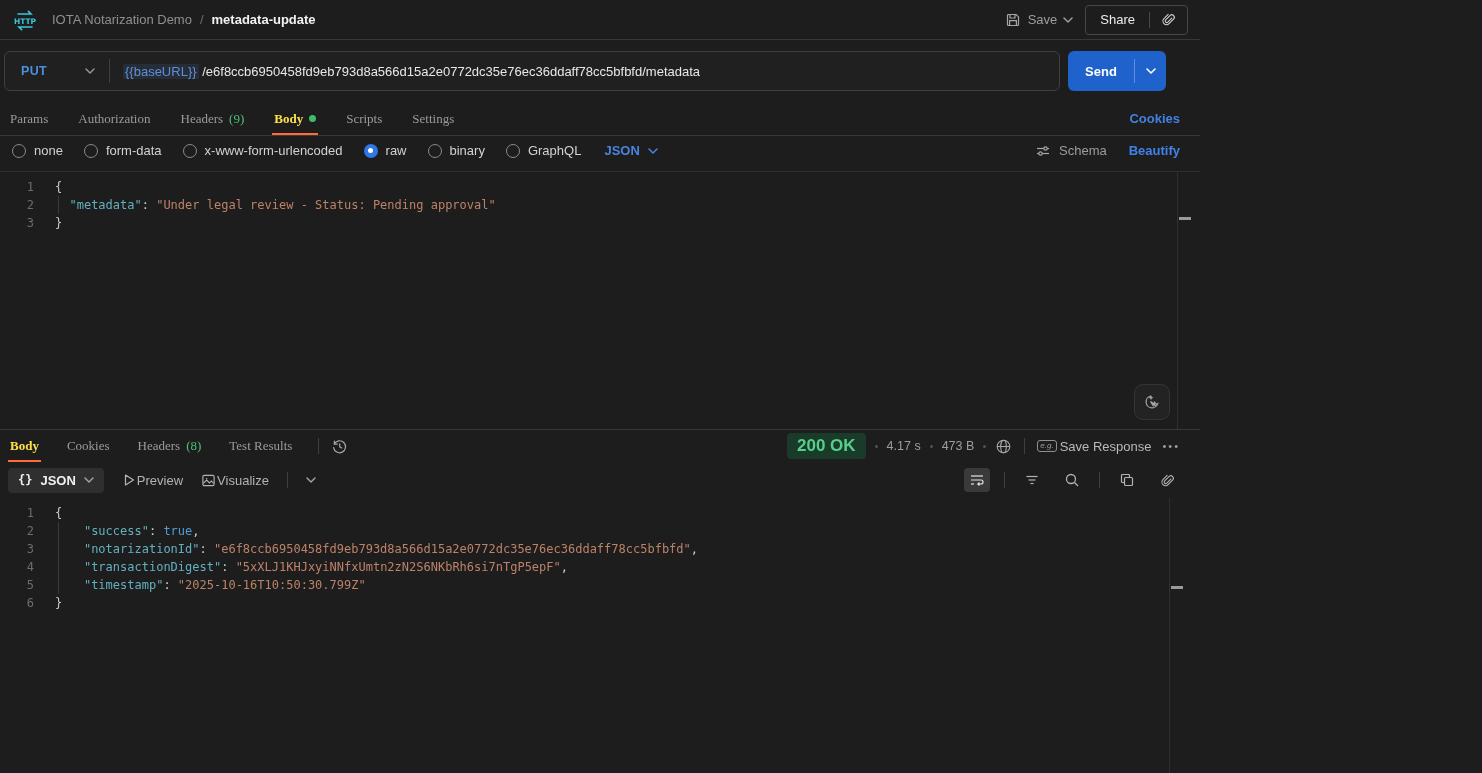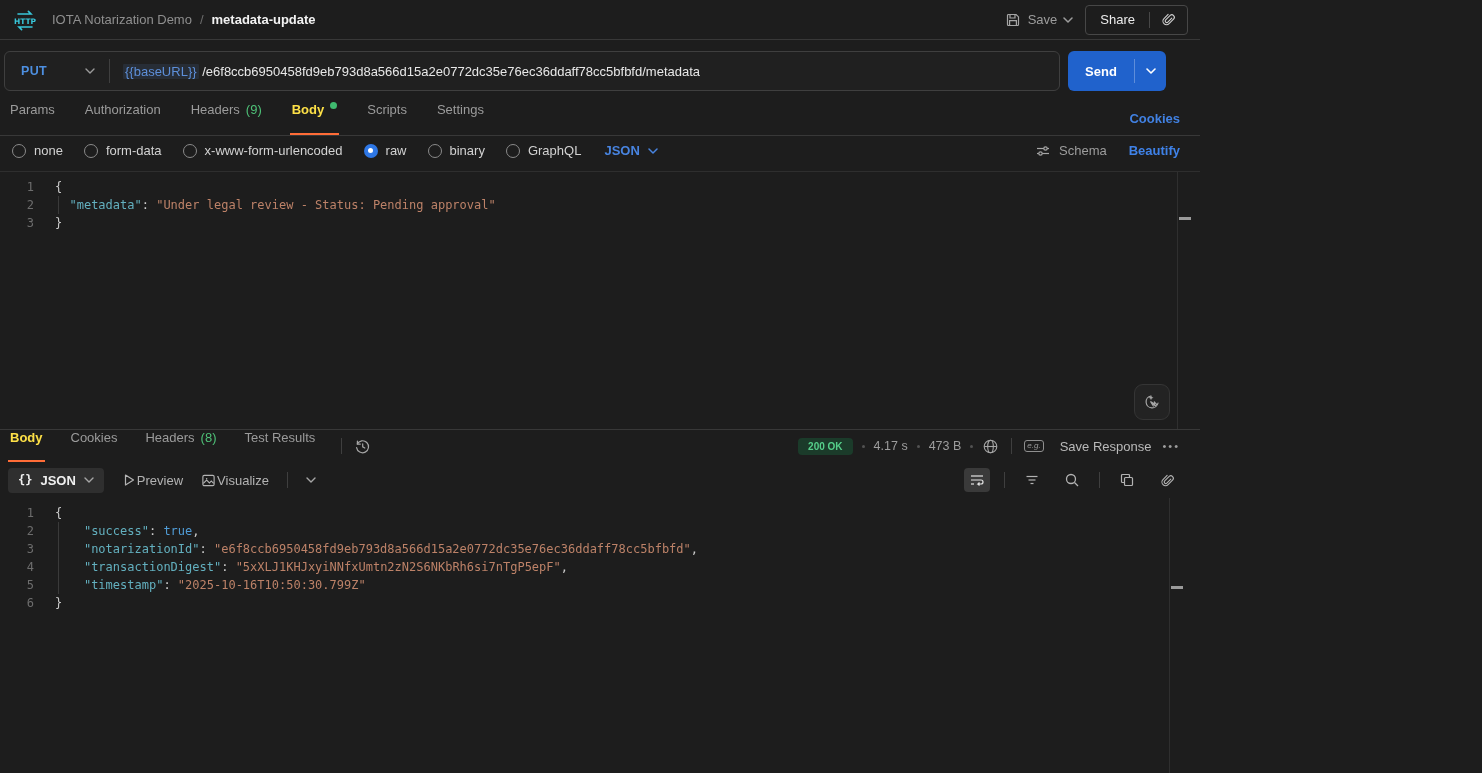--- a/index.html
+++ b/index.html
@@ -38,21 +38,21 @@
   .url-text { padding-left:13px; white-space:nowrap; overflow:hidden; }
   .url-var { color:#5d8fd9; background:rgba(93,143,217,0.12); border-radius:3px; padding:1px 2px; }
   .url-path { color:#e8e8e8; }
   .send-split { height:40px; border-radius:6px; background:#2062cc; display:flex; align-items:stretch; overflow:hidden; flex:none; }
   .send-main { width:66px; display:flex; align-items:center; justify-content:center; color:#ffffff; font-weight:700; cursor:pointer; }
   .send-sep { width:1px; background:rgba(255,255,255,0.28); margin:8px 0; }
   .send-caret { width:31px; display:flex; align-items:center; justify-content:center; color:#fff; cursor:pointer; }
 
   
   .tabsrow { height:34px; flex:none; display:flex; align-items:stretch; padding:0 20px 0 8px; border-bottom:1px solid #383838; }
-  .tab { display:flex; gap:6px; padding:0 2px; margin-right:26px; color:#9b9b9b; cursor:pointer; position:relative; white-space:nowrap; }
+  .tab { display:flex; align-items:center; gap:6px; padding:0 2px; margin-right:26px; color:#9b9b9b; cursor:pointer; position:relative; white-space:nowrap;font-family:Liberation Serif, serif; }
   .tab .count { color:#4ec077; }
   .tab.active { color:#fde047; font-weight:700; }
   .tab.active::after { content:""; position:absolute; left:0; right:0; bottom:0; height:2px; background:#ff6c37; }
   .tab-dot { width:7px; height:7px; border-radius:50%; background:#3fba6f; }
   .cookies-link { margin-left:auto; display:flex; align-items:center; color:#4181e2; font-weight:700; cursor:pointer; }
 
   
   .radiorow { height:36px; flex:none; display:flex; align-items:center; padding:0 20px 6px 12px; gap:21px; border-bottom:1px solid #2e2e2e; }
   .radio-item { display:flex; align-items:center; gap:8px; color:#d2d2d2; cursor:pointer; }
   .radio-circle { width:14px; height:14px; border-radius:50%; border:1.5px solid #8a8a8a; flex:none; }
@@ -80,25 +80,25 @@
   .resp-track { right:30px; }
   .scroll-marker { position:absolute; left:1px; width:12px; height:3px; background:#9a9a9a; }
   .postbot-btn { position:absolute; right:30px; bottom:9px; width:36px; height:36px; border-radius:9px; background:#232323; border:1px solid #353535; display:flex; align-items:center; justify-content:center; cursor:pointer; }
 
   
   .resp-header { height:32px; flex:none; display:flex; align-items:stretch; padding:0 20px 0 8px; }
   .resp-header .tab { margin-right:24px; }
   .resp-head-divider { width:1px; height:16px; background:#3f3f3f; align-self:center; margin:0 12px 0 0; }
   .history-btn { display:flex; align-items:center; cursor:pointer; color:#a6a6a6; }
   .resp-status { margin-left:auto; display:flex; align-items:center; gap:9px; }
-  .status-badge { background:#1b3b2a; color:#55cf8a; font-weight:700; font-size:10px; padding:3px 10px; border-radius:4px;text-align:right; }
+  .status-badge { background:#1b3b2a; color:#55cf8a; font-weight:700; font-size:17px; padding:3px 10px; border-radius:4px;text-align:right; }
   .meta-dot { width:3px; height:3px; border-radius:50%; background:#525252; }
   .meta-text { color:#9d9d9d; font-size:12.5px; }
   .eg-icon { border:1px solid #8f8f8f; border-radius:3px; color:#9d9d9d; font-size:8px; padding:1px 2px; line-height:1; font-style:italic; }
-  .save-response { display:flex; align-items:center; gap:16px; color:#b9b9b9; cursor:pointer; }
+  .save-response { display:flex; align-items:center; gap:3px; color:#b9b9b9; cursor:pointer; }
   .more-dots { color:#9d9d9d; letter-spacing:2px; font-size:11px; cursor:pointer; margin-left:2px; }
 
   .resp-toolbar { height:36px; flex:none; display:flex; align-items:center; padding:0 20px 0 8px; gap:18px; }
   .format-pill { display:flex; align-items:center; gap:8px; background:#2f2f2f; border-radius:4px; padding:5px 10px; cursor:pointer; }
   .braces { color:#f0f0f0; font-family:"DejaVu Sans Mono", monospace; font-size:12px; font-weight:700; }
   .format-label { color:#f0f0f0; font-weight:600; }
   .tool-item { display:flex; align-items:center; gap:1px; color:#b3b3b3; cursor:pointer; }
   .toolbar-divider { width:1px; height:16px; background:#3f3f3f; }
   .resp-toolbar-right { margin-left:auto; display:flex; align-items:center; gap:14px; }
   .tool-icon-btn { display:flex; align-items:center; justify-content:center; width:26px; height:24px; border-radius:4px; cursor:pointer; color:#b3b3b3; }

